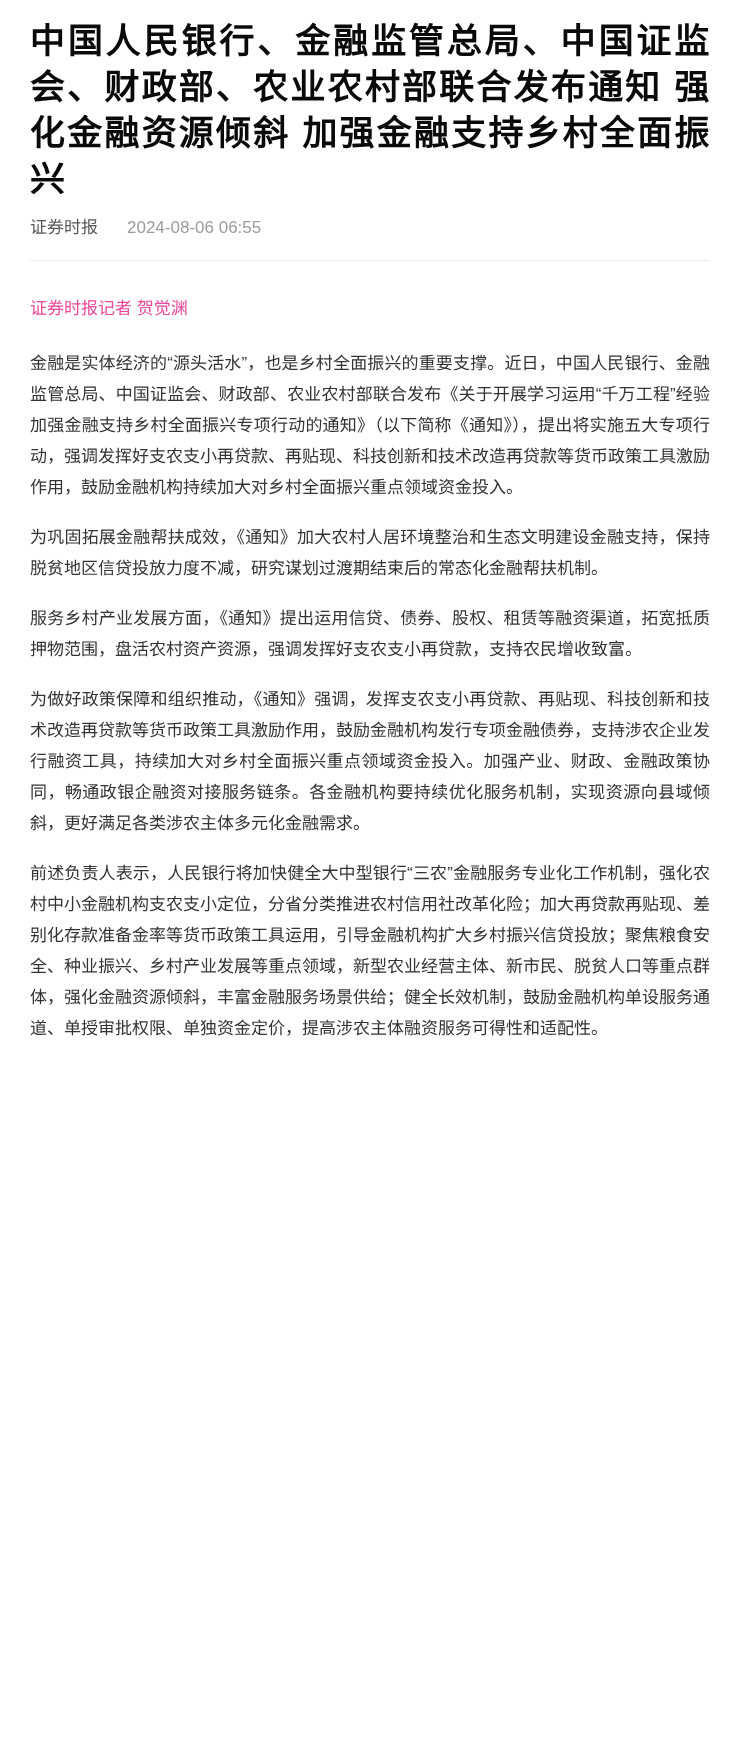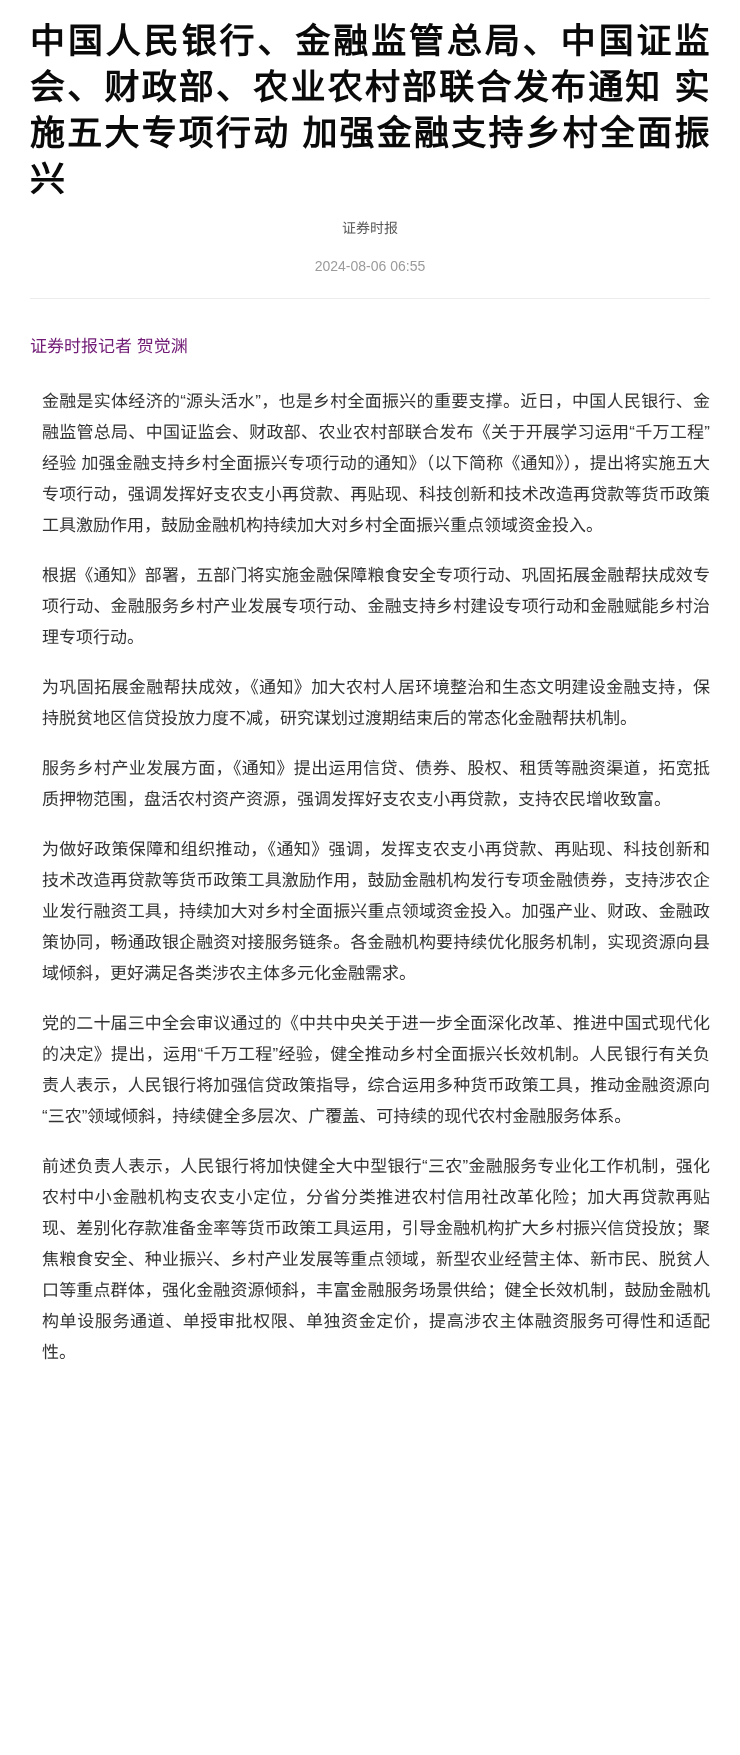--- a/index.html
+++ b/index.html
@@ -23,76 +23,73 @@
     font-size: 35px;
     line-height: 46px;
     font-weight: 700;
     letter-spacing: 0.5px;
     color: #0a0a0a;
     text-align: justify;
   }
   .meta-row {
     display: flex;
     align-items: center;
-    gap: 18px;
+    gap: 29px;
     margin: 0 0 22px 0;
-    font-size: 14px;
+    font-size: 17px;
     line-height: 20px;
-    flex-direction: column;
   }
   .meta-source {
     color: #595959;
     cursor: pointer;
   }
   .meta-time {
     color: #9b9b9b;
   }
   .header-divider {
     border: none;
     border-top: 1px solid #ececec;
     margin: 0 0 32px 0;
   }
   .byline {
     margin: 0 0 24px 0;
     font-size: 17px;
     line-height: 31px;
-    color: #701a75;
+    color: #ec4899;
   }
   .article-body p.para {
-    margin: 0 0 19px 12px;
+    margin: 0 0 19px 0;
     font-size: 17px;
     line-height: 31px;
     color: #333333;
     text-align: justify;
     text-justify: inter-ideograph;
     word-break: break-all;
   }
   .article-body p.para:last-child {
     margin-bottom: 0;
   }
 </style>
 </head>
 <body>
 
 <div class="page">
 
-  <h1 class="article-title">中国人民银行、金融监管总局、中国证监会、财政部、农业农村部联合发布通知 实施五大专项行动 加强金融支持乡村全面振兴</h1>
+  <h1 class="article-title">中国人民银行、金融监管总局、中国证监会、财政部、农业农村部联合发布通知 强化金融资源倾斜 加强金融支持乡村全面振兴</h1>
 
   <div class="meta-row">
     <span class="meta-source">证券时报</span>
     <span class="meta-time">2024-08-06 06:55</span>
   </div>
 
   <hr class="header-divider">
 
   <p class="byline">证券时报记者 贺觉渊</p>
 
   <div class="article-body">
       <p class="para">金融是实体经济的“源头活水”，也是乡村全面振兴的重要支撑。近日，中国人民银行、金融监管总局、中国证监会、财政部、农业农村部联合发布《关于开展学习运用“千万工程”经验 加强金融支持乡村全面振兴专项行动的通知》（以下简称《通知》），提出将实施五大专项行动，强调发挥好支农支小再贷款、再贴现、科技创新和技术改造再贷款等货币政策工具激励作用，鼓励金融机构持续加大对乡村全面振兴重点领域资金投入。</p>
-      <p class="para">根据《通知》部署，五部门将实施金融保障粮食安全专项行动、巩固拓展金融帮扶成效专项行动、金融服务乡村产业发展专项行动、金融支持乡村建设专项行动和金融赋能乡村治理专项行动。</p>
       <p class="para">为巩固拓展金融帮扶成效，《通知》加大农村人居环境整治和生态文明建设金融支持，保持脱贫地区信贷投放力度不减，研究谋划过渡期结束后的常态化金融帮扶机制。</p>
       <p class="para">服务乡村产业发展方面，《通知》提出运用信贷、债券、股权、租赁等融资渠道，拓宽抵质押物范围，盘活农村资产资源，强调发挥好支农支小再贷款，支持农民增收致富。</p>
       <p class="para">为做好政策保障和组织推动，《通知》强调，发挥支农支小再贷款、再贴现、科技创新和技术改造再贷款等货币政策工具激励作用，鼓励金融机构发行专项金融债券，支持涉农企业发行融资工具，持续加大对乡村全面振兴重点领域资金投入。加强产业、财政、金融政策协同，畅通政银企融资对接服务链条。各金融机构要持续优化服务机制，实现资源向县域倾斜，更好满足各类涉农主体多元化金融需求。</p>
-      <p class="para">党的二十届三中全会审议通过的《中共中央关于进一步全面深化改革、推进中国式现代化的决定》提出，运用“千万工程”经验，健全推动乡村全面振兴长效机制。人民银行有关负责人表示，人民银行将加强信贷政策指导，综合运用多种货币政策工具，推动金融资源向“三农”领域倾斜，持续健全多层次、广覆盖、可持续的现代农村金融服务体系。</p>
       <p class="para">前述负责人表示，人民银行将加快健全大中型银行“三农”金融服务专业化工作机制，强化农村中小金融机构支农支小定位，分省分类推进农村信用社改革化险；加大再贷款再贴现、差别化存款准备金率等货币政策工具运用，引导金融机构扩大乡村振兴信贷投放；聚焦粮食安全、种业振兴、乡村产业发展等重点领域，新型农业经营主体、新市民、脱贫人口等重点群体，强化金融资源倾斜，丰富金融服务场景供给；健全长效机制，鼓励金融机构单设服务通道、单授审批权限、单独资金定价，提高涉农主体融资服务可得性和适配性。</p>
     </div>
 
 </div>
 
 </body></html>

